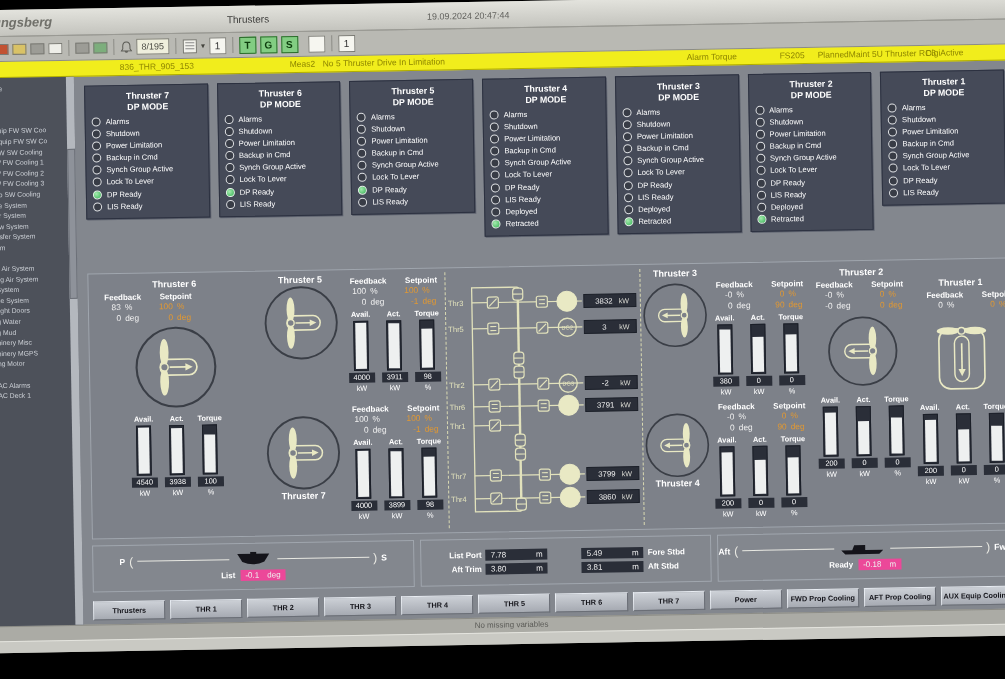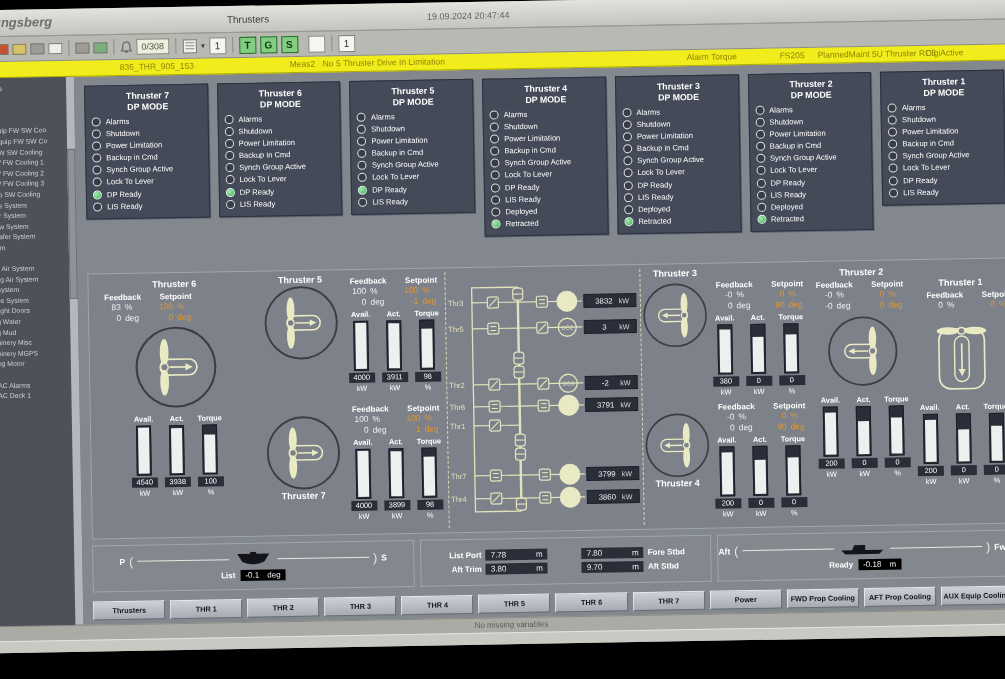--- a/index.html
+++ b/index.html
@@ -75,21 +75,21 @@
   .tsvg{display:block;margin:0 auto;}
 
   
   .info-row{display:flex;gap:6px;margin-top:6px;height:47px;}
   .info-box{border:1px solid #a0a6ae;box-sizing:border-box;display:flex;flex-direction:column;align-items:center;justify-content:center;color:#fff;}
   .box-list{width:322px;} .box-draft{width:292px;} .box-trim{flex:1;}
   .att-line{display:flex;align-items:center;gap:4px;font-size:8.5px;font-weight:bold;}
   .att-rule{height:1px;background:#e8e8e2;width:92px;}
   .paren{font-size:12px;font-weight:normal;color:#e8e8e2;}
   .att-sub{display:flex;align-items:center;gap:5px;margin-top:3px;font-size:8px;font-weight:bold;}
-  .val-box{background:#000000;color:#eee;font-size:8px;padding:1px 5px;display:inline-flex;gap:8px;font-weight:normal;}
+  .val-box{background:#ec4899;color:#eee;font-size:8px;padding:1px 5px;display:inline-flex;gap:8px;font-weight:normal;}
   .draft-grid{display:grid;grid-template-columns:42px 62px 26px 62px 44px;gap:3px 4px;align-items:center;font-size:8px;font-weight:bold;}
   .dlab-r{text-align:right;} .dlab-l{text-align:left;}
   .dval{background:#2a2e38;color:#eee;font-weight:normal;display:flex;justify-content:space-between;padding:1px 5px;}
 
   
   .btn-row{display:flex;gap:5px;margin-top:9px;}
   .nav-btn{flex:1;height:17px;background:linear-gradient(#ccd0d6,#a6aab2);border:1px solid #6a6e76;border-top-color:#e9edf3;border-left-color:#e9edf3;color:#14141a;font-size:7.3px;font-weight:bold;display:flex;align-items:center;justify-content:center;white-space:nowrap;padding:0 2px;min-width:0;}
 
   .statusbar{height:14px;background:#ababa5;text-align:center;font-size:8px;color:#5c5c58;line-height:14px;border-top:1px solid #8c8c86;}
   .bezel{height:11px;background:#c9c9c3;border-top:1px solid #e4e4de;}
@@ -111,21 +111,21 @@
       <div class="ti yellow"></div>
       <div class="ti gray"></div>
       <div class="ti white"></div>
       <div class="sep"></div>
       <div class="ti gray"></div>
       <div class="ti" style="background:#7cae7c;"></div>
       <div class="sep"></div>
       <svg width="12" height="13">
           <path d="M6 1 C3.4 1 2.4 3 2.4 5.2 L2.4 8 L1 10 L11 10 L9.6 8 L9.6 5.2 C9.6 3 8.6 1 6 1 Z M4.8 10.6 A1.3 1.3 0 0 0 7.2 10.6 Z" fill="none" stroke="#5a5a54" stroke-width="1"></path>
         </svg>
-      <div class="counter">0/308</div>
+      <div class="counter">8/195</div>
       <div class="sep"></div>
       <svg width="15" height="15">
           <rect x="1" y="1" width="13" height="13" fill="#f2f2ec" stroke="#7a7a74"></rect>
           <line x1="3" y1="4" x2="12" y2="4" stroke="#888" stroke-width="1"></line>
           <line x1="3" y1="7" x2="12" y2="7" stroke="#888" stroke-width="1"></line>
           <line x1="3" y1="10" x2="12" y2="10" stroke="#888" stroke-width="1"></line>
         </svg>
       <span class="caret">▾</span>
       <div class="numbox">1</div>
       <div class="sep"></div>
@@ -1046,33 +1046,33 @@
 
           <div class="info-box box-draft">
             <div class="draft-grid">
               <span class="dlab-r">List Port</span>
               <span class="dval">
                   <span>7.78</span>
                   <span>m</span>
                 </span>
               <span></span>
               <span class="dval">
-                  <span>7.80</span>
+                  <span>5.49</span>
                   <span>m</span>
                 </span>
               <span class="dlab-l">Fore Stbd</span>
 
               <span class="dlab-r">Aft Trim</span>
               <span class="dval">
                   <span>3.80</span>
                   <span>m</span>
                 </span>
               <span></span>
               <span class="dval">
-                  <span>9.70</span>
+                  <span>3.81</span>
                   <span>m</span>
                 </span>
               <span class="dlab-l">Aft Stbd</span>
             </div>
           </div>
 
           <div class="info-box box-trim">
             <div class="att-line">
               <span>Aft</span>
               <span class="paren">(</span>

